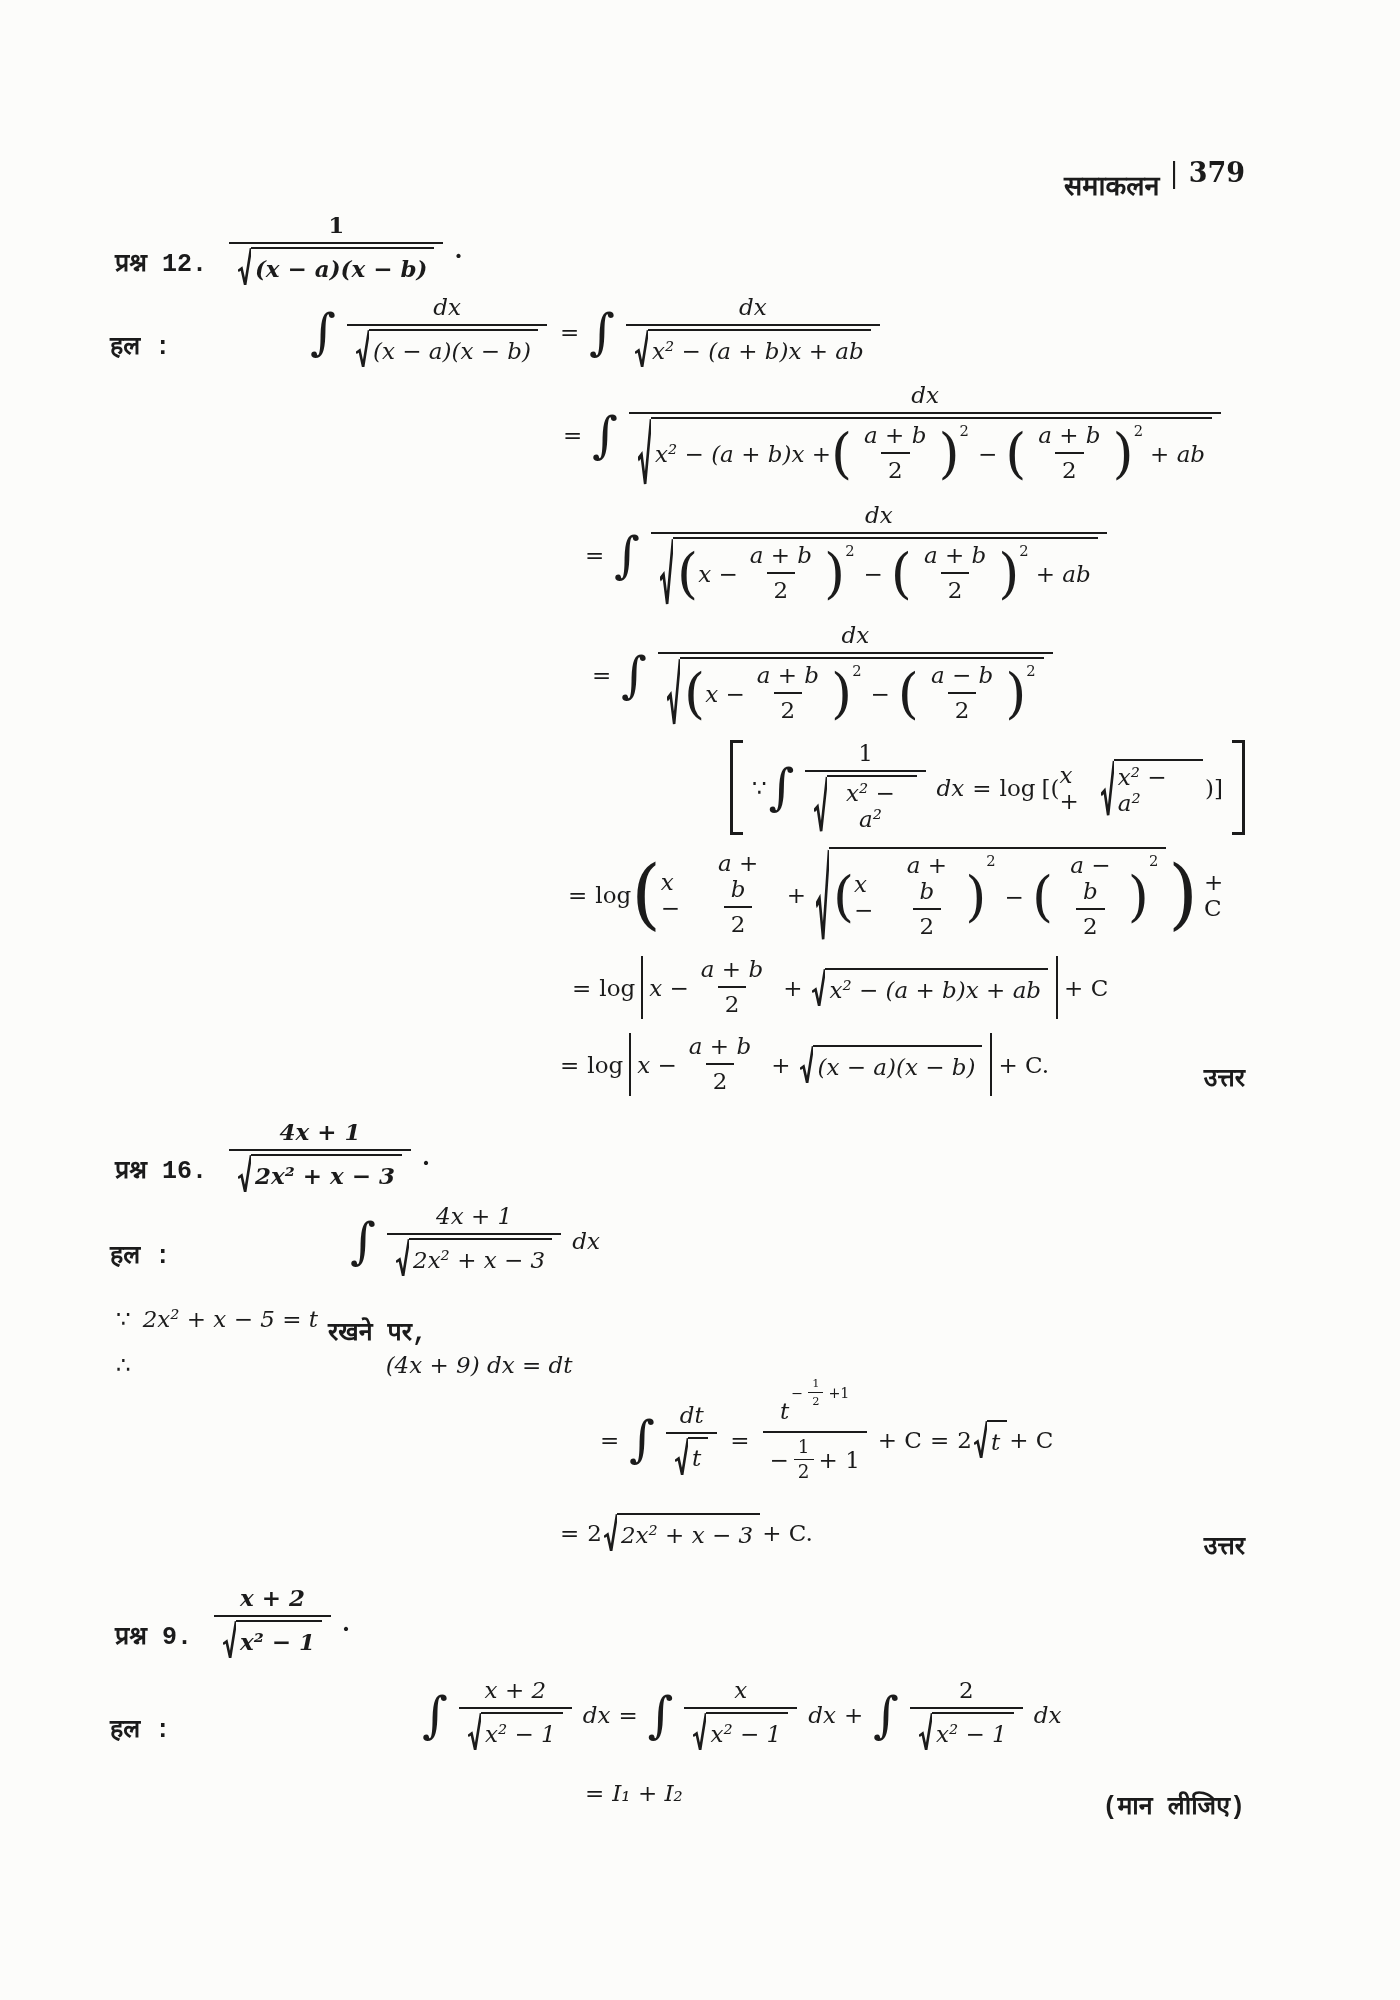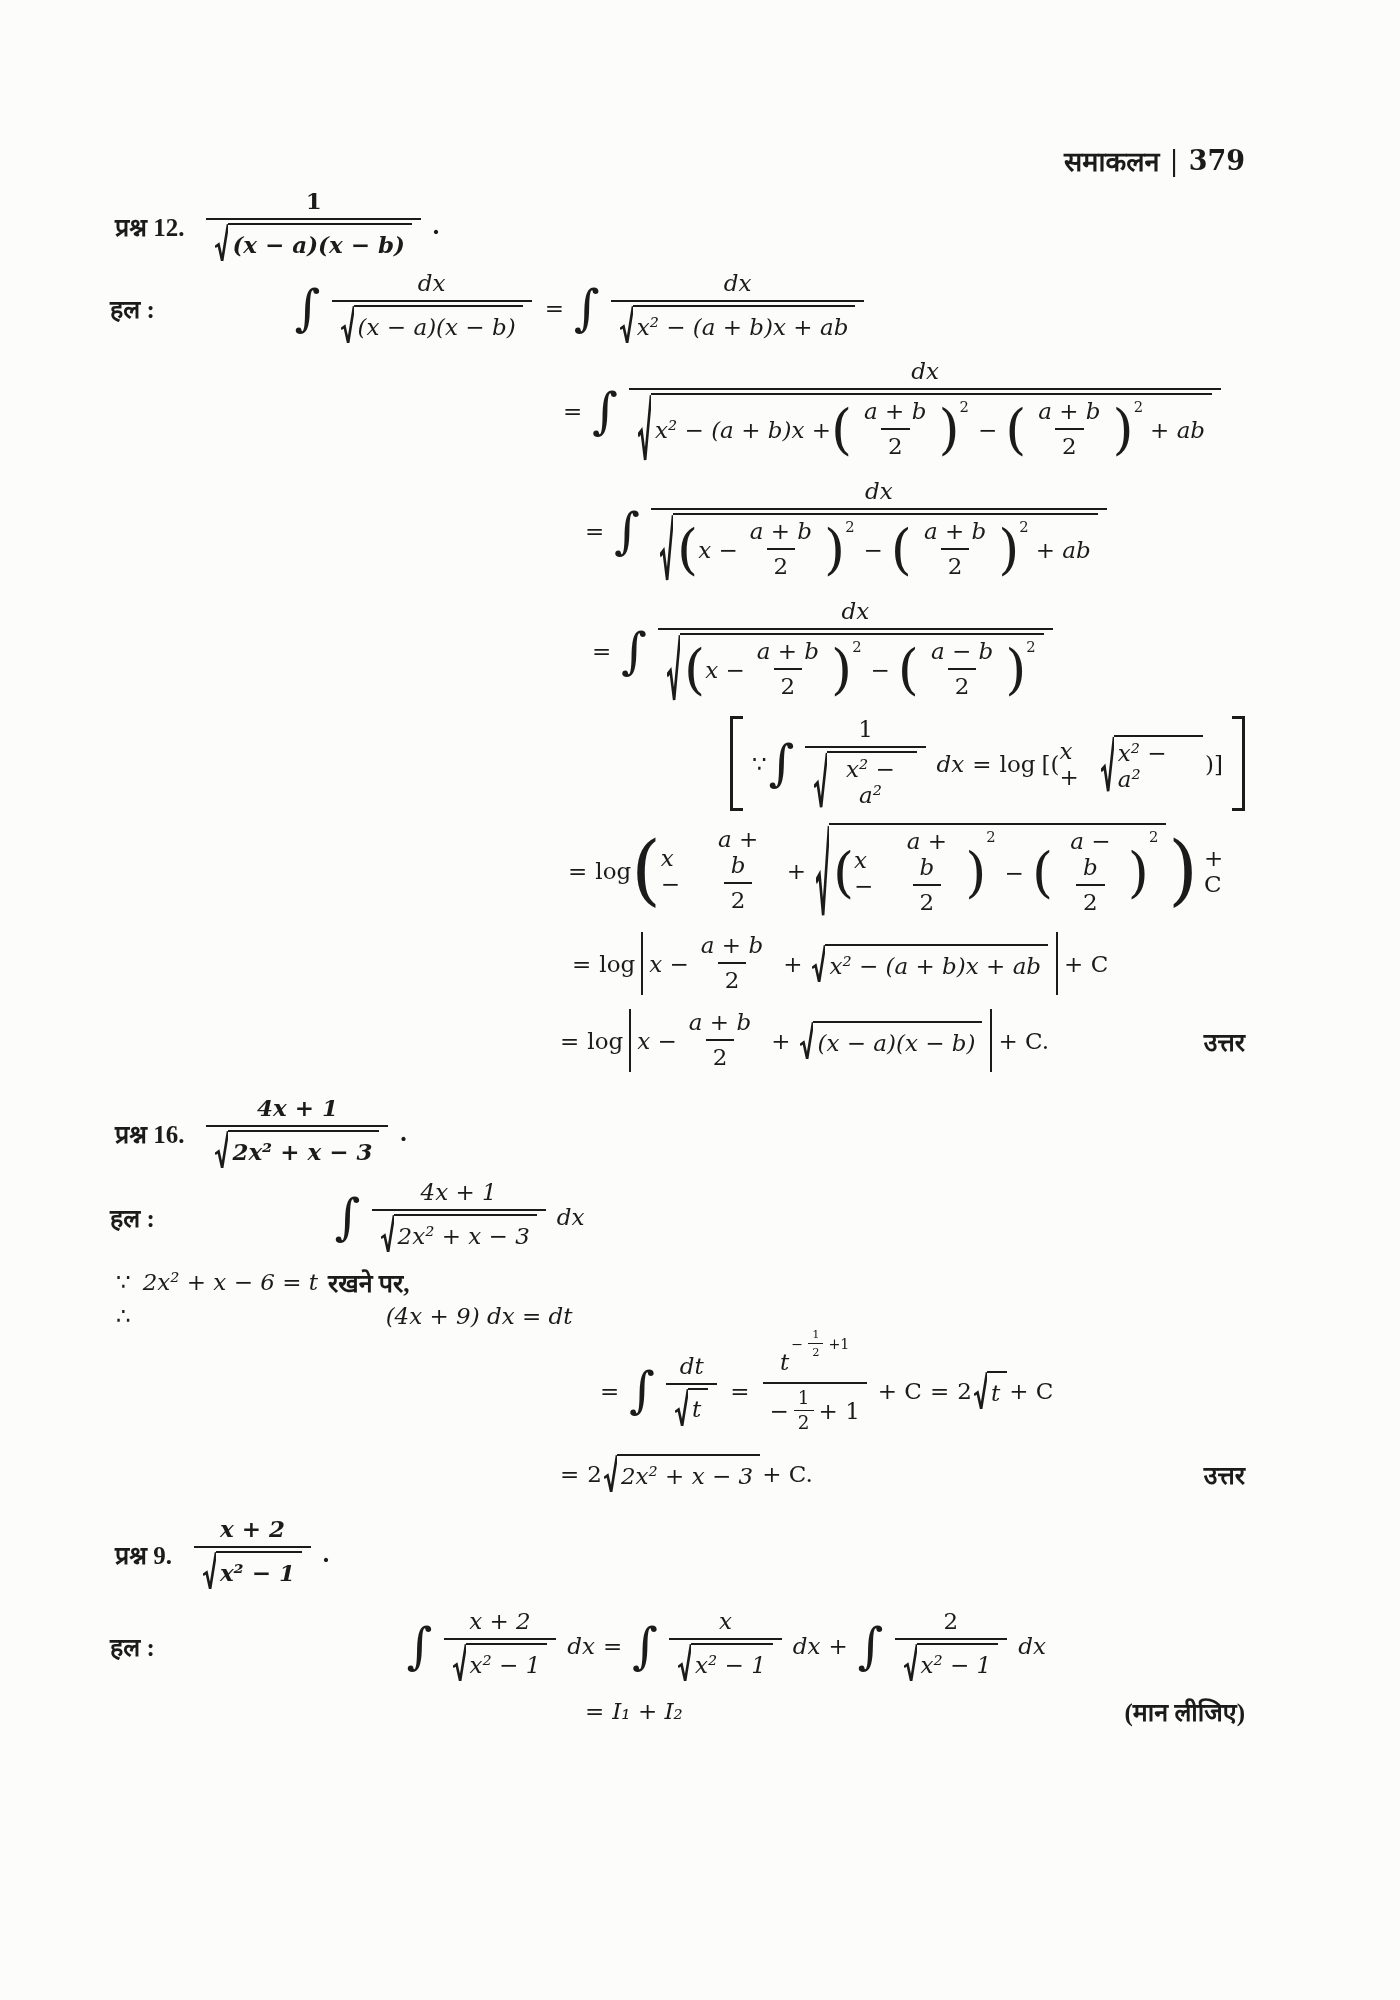--- a/index.html
+++ b/index.html
@@ -2,21 +2,21 @@
 <html><head>
 <meta charset="utf-8">
 <style>
   html,body{margin:0;padding:0;background:#e8e8e6;}
   .page{width:1400px;height:2000px;box-sizing:border-box;background:#fcfcfa;color:#1b1b1b;
         font-family:"DejaVu Serif","Liberation Serif",serif;font-size:23px;overflow:hidden;position:relative;}
   .r{display:flex;align-items:center;box-sizing:border-box;padding-right:155px;}
   .g{display:inline-flex;align-items:center;}
   .it{font-style:italic;}
   .b{font-weight:700;}
-  .dev{font-family:Liberation Serif, serif;font-weight:700;font-size:25px;}
+  .dev{font-family:Liberation Mono, monospace;font-weight:700;font-size:25px;margin-top:24px;}
   .op{margin:0 8px;}
   .sp{margin-left:6px;}
   .frac{display:inline-flex;flex-direction:column;align-items:center;text-align:center;margin:0 5px;}
   .nu,.de{display:inline-flex;align-items:center;justify-content:center;padding:0 7px 2px;}
   .de{border-top:2.5px solid currentColor;padding-top:3px;margin-top:2px;}
   .sq{display:inline-flex;align-items:stretch;margin:0 2px;}
   .rd{width:13px;flex:none;display:flex;}
   .rd svg{width:100%;height:100%;display:block;}
   .bd{display:inline-flex;align-items:center;border-top:2.5px solid currentColor;padding:3px 7px 1px 4px;}
   .int{font-size:215%;line-height:.85;margin:0 6px 0 2px;}
@@ -457,21 +457,21 @@
               </span>
             </span>
         </span>
       </span>
       <span class="it sp">dx</span>
     </span>
   </div>
 
   <div class="r" style="margin-left:116px;margin-top:10px;">
     <span>∵</span>
-    <span class="it" style="margin-left:12px;">2x² + x − 6 = t</span>
+    <span class="it" style="margin-left:12px;">2x² + x − 5 = t</span>
     <span class="dev" style="margin-left:10px;">रखने पर,</span>
   </div>
 
   <div class="r" style="margin-left:116px;margin-top:4px;">
     <span>∴</span>
     <span class="it" style="margin-left:255px;">(4x + 9) dx = dt</span>
   </div>
 
   <div class="r" style="margin-left:600px;margin-top:16px;">
     <span class="op" style="margin-left:0;">=</span>

